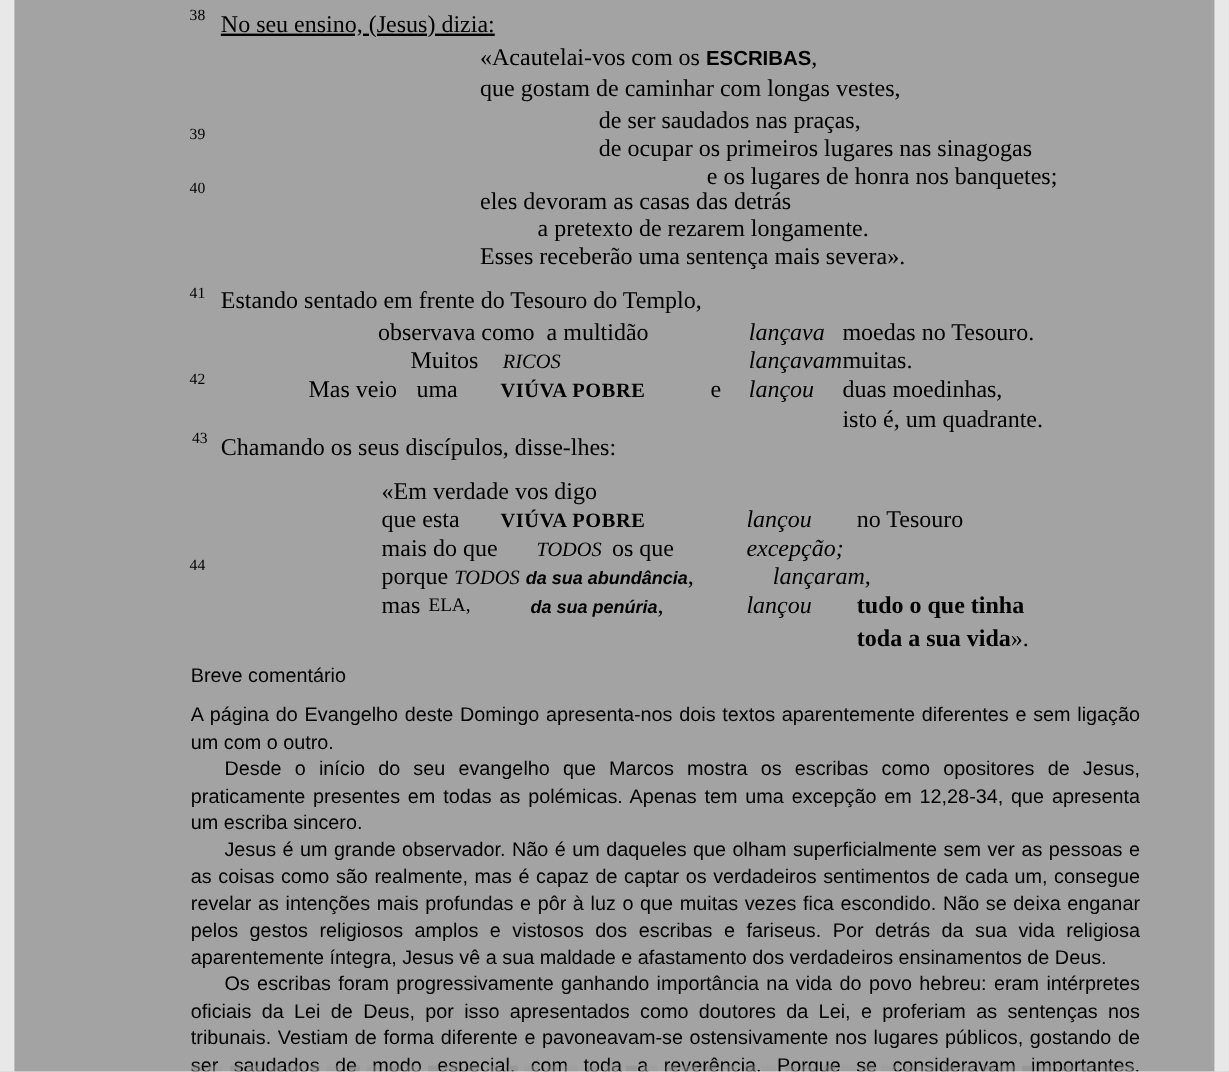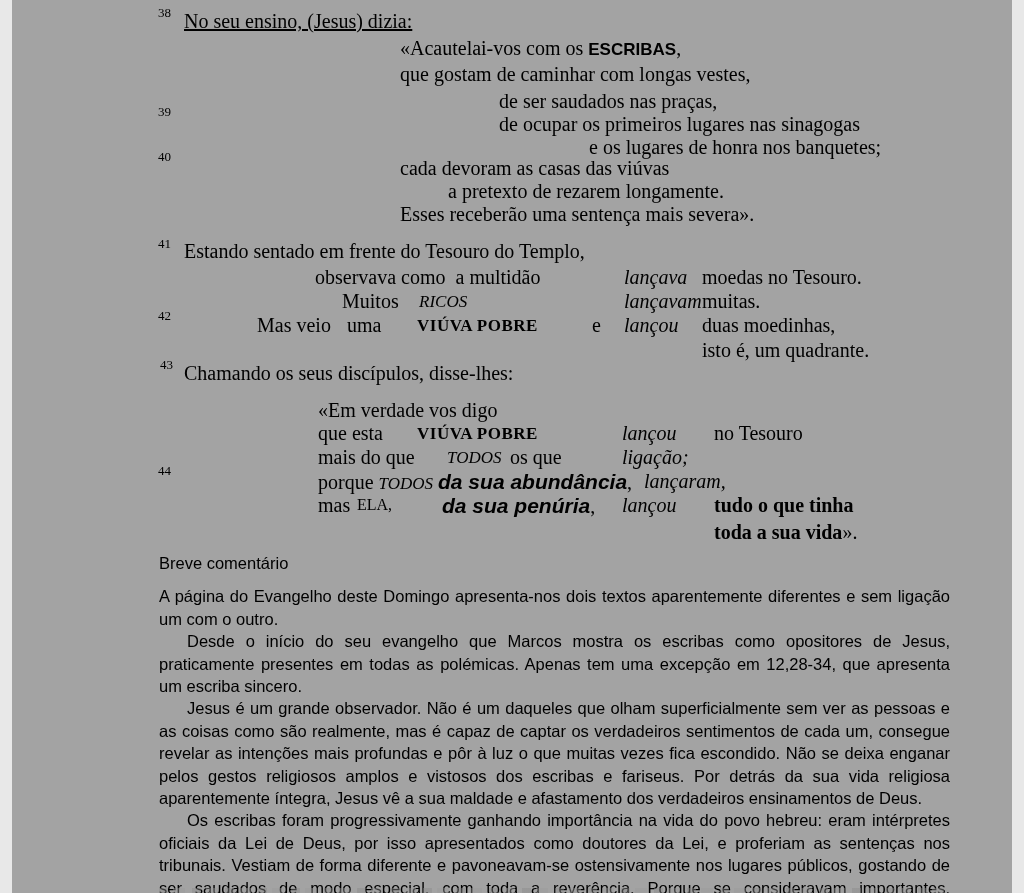--- a/index.html
+++ b/index.html
@@ -13,21 +13,21 @@
     overflow:hidden;
   }
   .abs { position:absolute; white-space:pre; }
   .scripture { font-size:20px; }
   .sup { font-size:13px; }
   .verb { font-style:italic; }
   .itcaps { font-style:italic; font-size:17px; }          
   .bcaps { font-weight:bold; font-size:17px; letter-spacing:.5px; } 
   .elacaps { font-weight:normal; font-size:16px; }          
   .sansbold { font-family:"Liberation Sans", sans-serif; font-weight:bold; font-size:17px; } 
-  .sansboldit { font-family:"Liberation Sans", sans-serif; font-weight:bold; font-style:italic; font-size:21px; } 
+  .sansboldit { font-family:"Liberation Sans", sans-serif; font-weight:bold; font-style:italic; font-size:15px; } 
   .bser { font-weight:bold; }                              
   .commentary {
     position:absolute; left:147px; top:552px; width:791px;
     font-family:"Liberation Sans", sans-serif;
     font-size:16.5px; line-height:22.4px;
     text-align:justify;
   }
   .commentary .heading { margin:0 0 11px 0; }
   .commentary p { margin:0; text-indent:28px; }
   .commentary p.noindent { text-indent:0; }
@@ -48,21 +48,21 @@
     <span class="abs sup" style="left:146px; top:5px;">38</span>
     <span class="abs" style="left:172px; top:10px;text-decoration:underline;">No seu ensino, (Jesus) dizia:</span>
 
     <div class="abs" style="left:388px; top:37px;"><span>«Acautelai-vos com os </span><span class="sansbold">ESCRIBAS</span><span>,</span></div>
     <span class="abs" style="left:388px; top:63px;">que gostam de caminhar com longas vestes,</span>
     <span class="abs" style="left:487px; top:90px;">de ser saudados nas praças,</span>
     <span class="abs sup" style="left:146px; top:104px;">39</span>
     <span class="abs" style="left:487px; top:113px;">de ocupar os primeiros lugares nas sinagogas</span>
     <span class="abs" style="left:577px; top:136px;">e os lugares de honra nos banquetes;</span>
     <span class="abs sup" style="left:146px; top:149px;">40</span>
-    <span class="abs" style="left:388px; top:157px;">cada devoram as casas das viúvas</span>
+    <span class="abs" style="left:388px; top:157px;">eles devoram as casas das detrás</span>
     <span class="abs" style="left:388px; top:180px;margin-left:48px;">a pretexto de rezarem longamente.</span>
     <span class="abs" style="left:388px; top:203px;">Esses receberão uma sentença mais severa».</span>
 
     <span class="abs sup" style="left:146px; top:236px;">41</span>
     <span class="abs" style="left:172px; top:240px;">Estando sentado em frente do Tesouro do Templo,</span>
 
     <span class="abs" style="left:303px; top:266px;">observava como  a multidão</span>
     <span class="abs verb" style="left:612px; top:266px;">lançava</span>
     <span class="abs" style="left:690px; top:266px;">moedas no Tesouro.</span>
 
@@ -86,21 +86,21 @@
     <span class="abs" style="left:306px; top:399px;">«Em verdade vos digo</span>
 
     <span class="abs" style="left:306px; top:422px;">que esta</span>
     <span class="abs bcaps" style="left:405px; top:424px;">VIÚVA POBRE</span>
     <span class="abs verb" style="left:610px; top:422px;">lançou</span>
     <span class="abs" style="left:702px; top:422px;">no Tesouro</span>
 
     <span class="abs" style="left:306px; top:446px;">mais do que</span>
     <span class="abs itcaps" style="left:435px; top:448px;">TODOS</span>
     <span class="abs" style="left:498px; top:446px;">os que</span>
-    <span class="abs verb" style="left:610px; top:446px;">ligação;</span>
+    <span class="abs verb" style="left:610px; top:446px;">excepção;</span>
 
     <span class="abs sup" style="left:146px; top:463px;">44</span>
     <div class="abs" style="left:306px; top:470px;"><span>porque </span><span class="itcaps">TODOS</span><span> </span><span class="sansboldit">da sua abundância</span><span>, </span></div>
     <span class="abs verb" style="left:632px; top:470px;">lançaram,</span>
 
     <span class="abs" style="left:306px; top:494px;">mas</span>
     <span class="abs elacaps" style="left:345px; top:496px;">ELA,</span>
     <div class="abs" style="left:430px; top:494px;"><span class="sansboldit">da sua penúria</span><span>,</span></div>
     <span class="abs verb" style="left:610px; top:494px;">lançou</span>
     <span class="abs bser" style="left:702px; top:494px;">tudo o que tinha</span>

